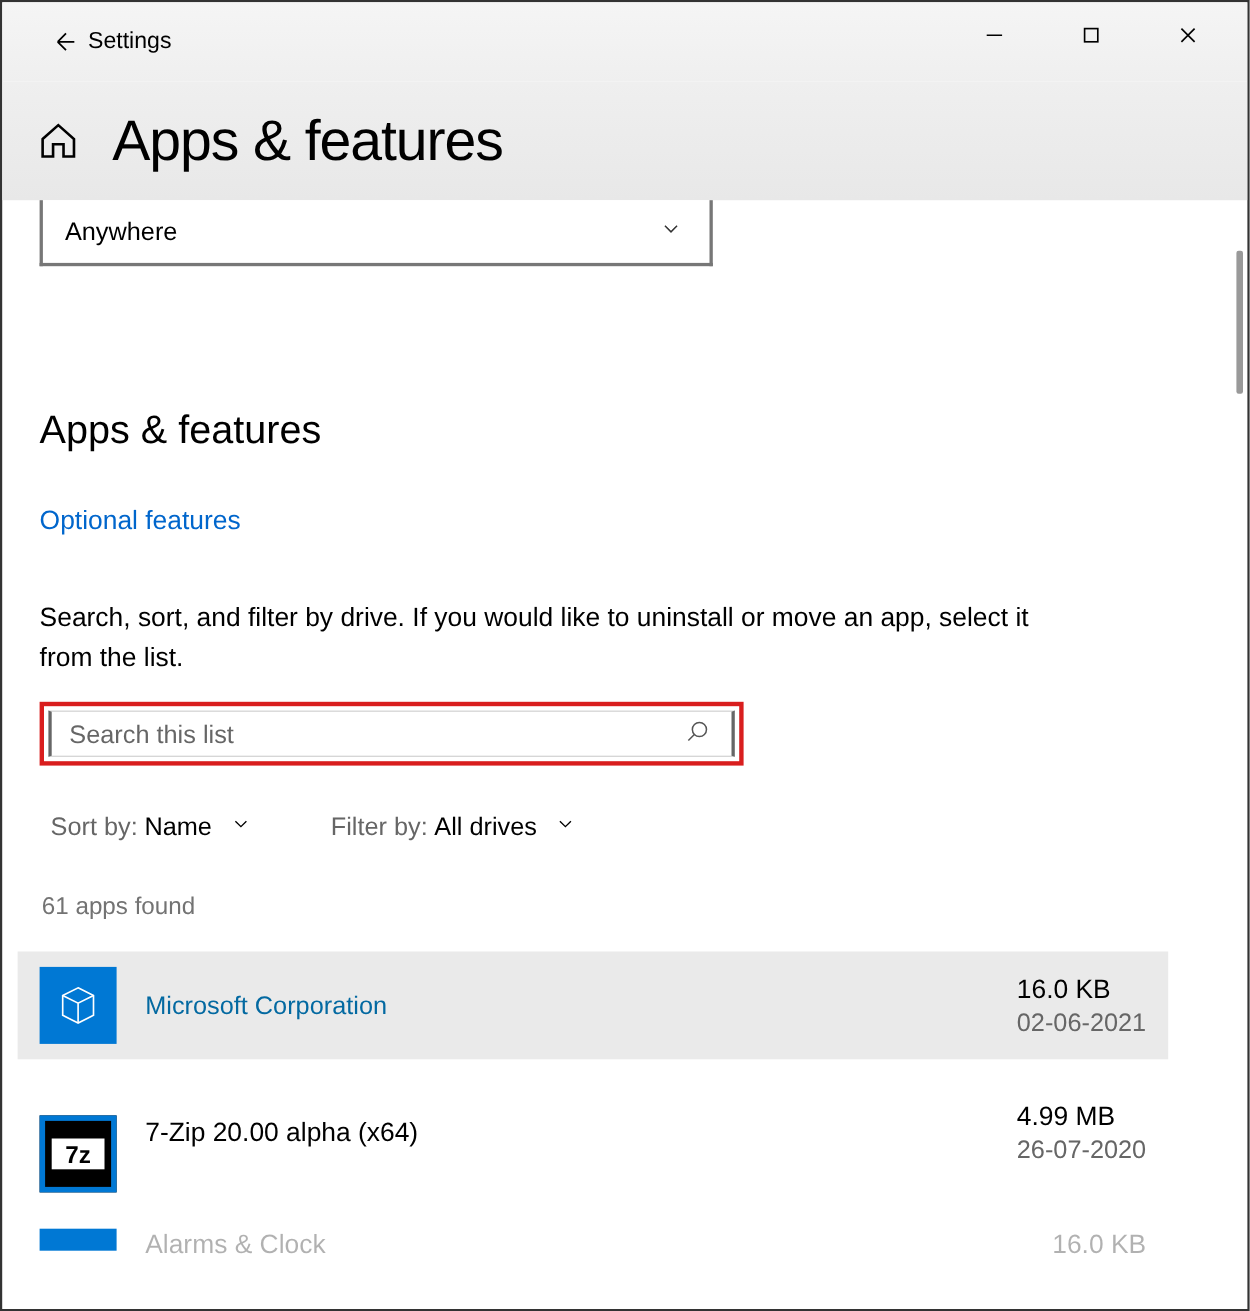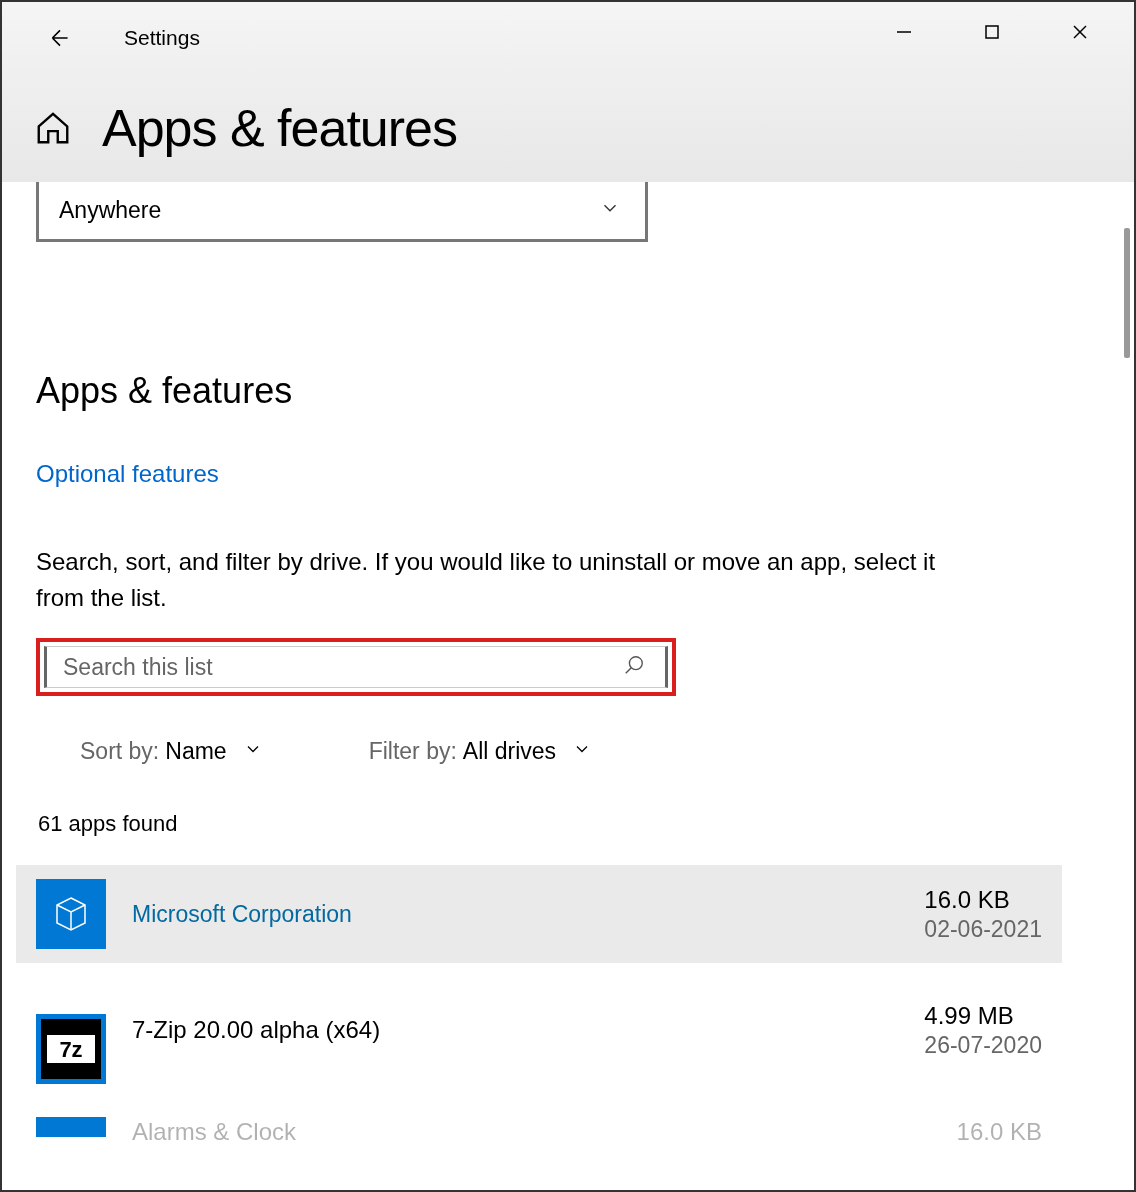--- a/index.html
+++ b/index.html
@@ -28,21 +28,20 @@
       width: 40px;
       height: 40px;
       display: flex;
       align-items: center;
       justify-content: center;
       cursor: pointer;
     }
     .app-title {
       font-size: 21px;
       color: #000;
-      margin-left: 44px;
       font-weight: 400;
     }
     .window-controls {
       position: absolute;
       right: 10px;
       top: 0;
       display: flex;
       height: 60px;
     }
     .win-ctrl {
@@ -157,31 +156,30 @@
     }
     .sf-item {
       display: flex;
       align-items: center;
       gap: 6px;
       font-size: 23px;
       cursor: pointer;
     }
     .sf-label {
       color: #666;
-      margin-left: 34px;
     }
     .sf-value {
       color: #000;
     }
     .sf-chev {
       margin-left: 10px;
     }
     .count-text {
       font-size: 22px;
-      color: #000000;
+      color: #737373;
       margin-bottom: 28px;
       padding-left: 2px;
     }
     .app-list {
       margin-left: -20px;
       margin-right: 40px;
     }
     .app-row {
       display: flex;
       align-items: center;

